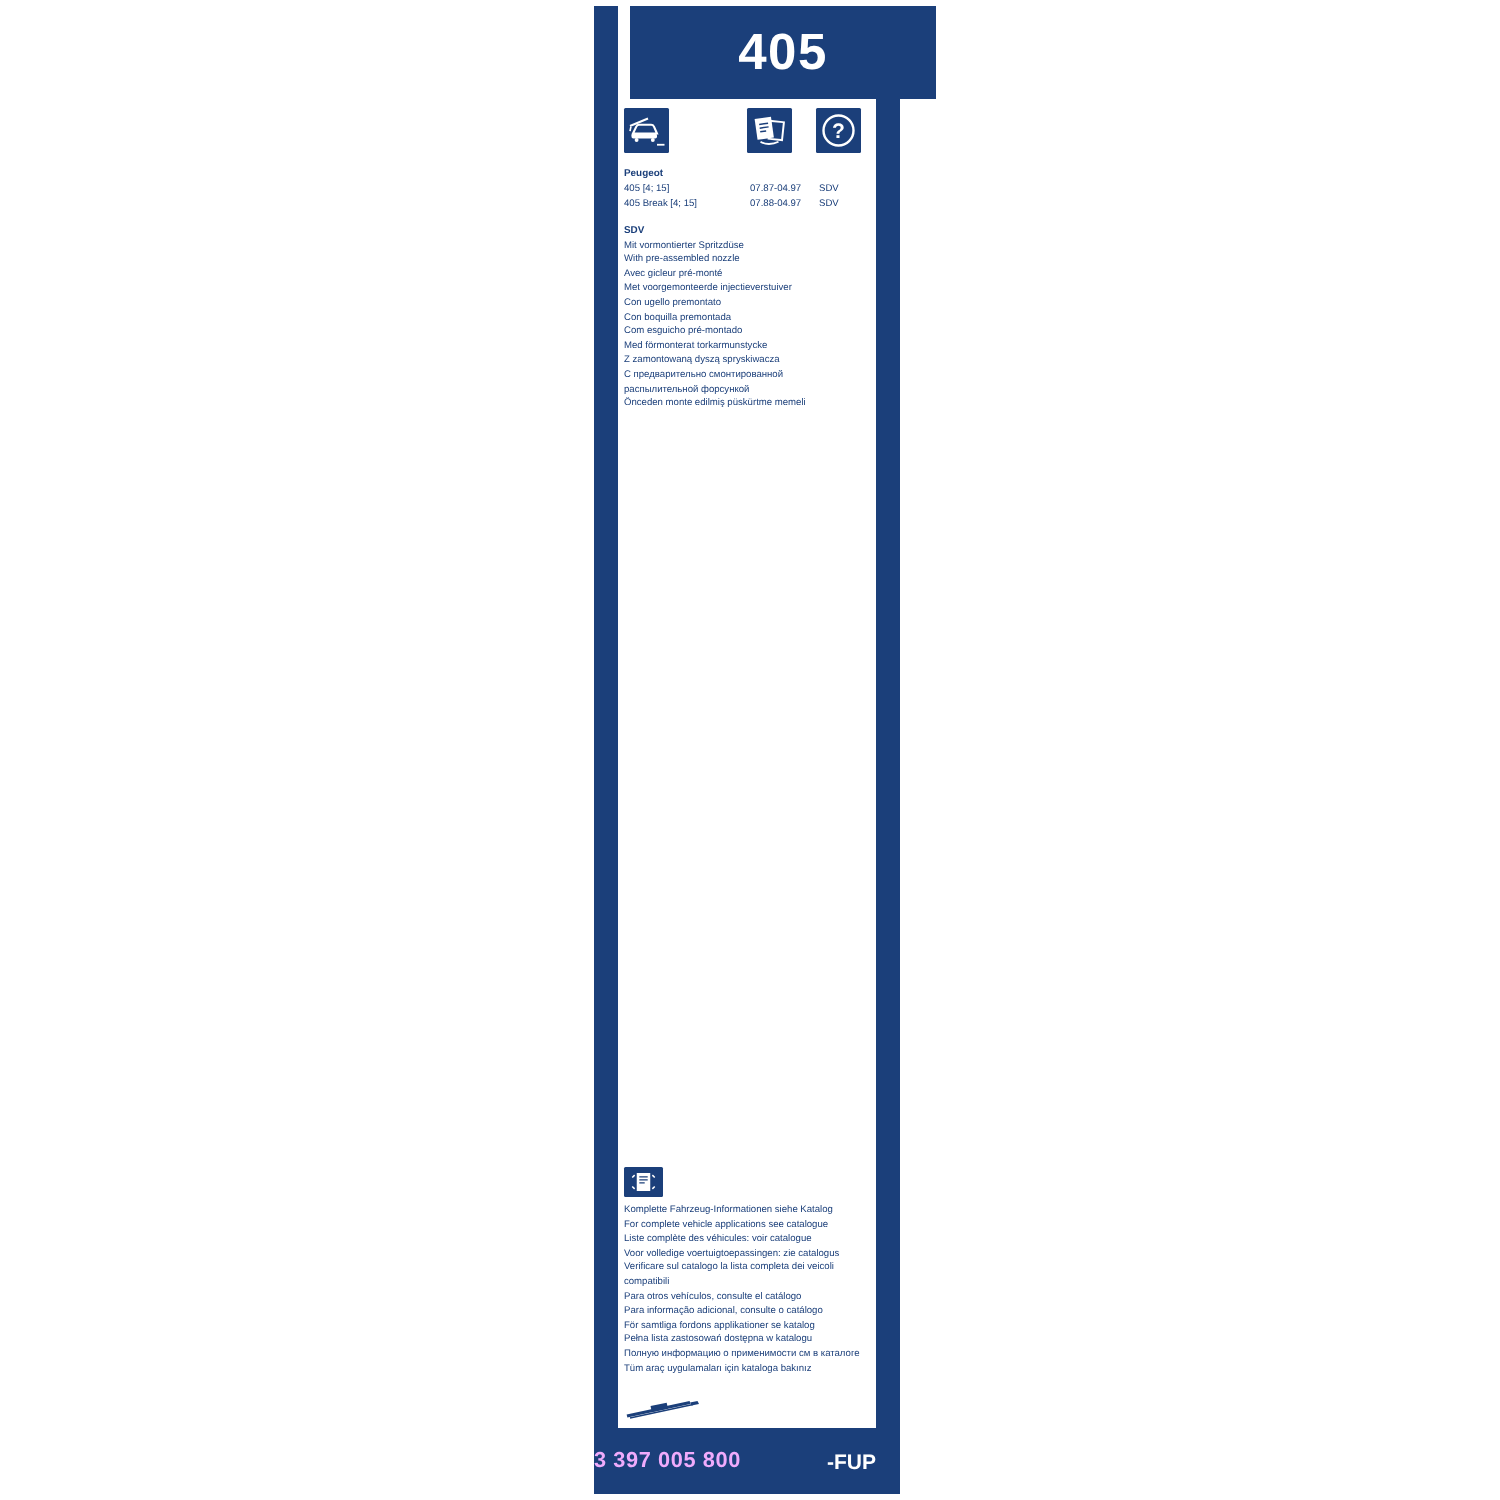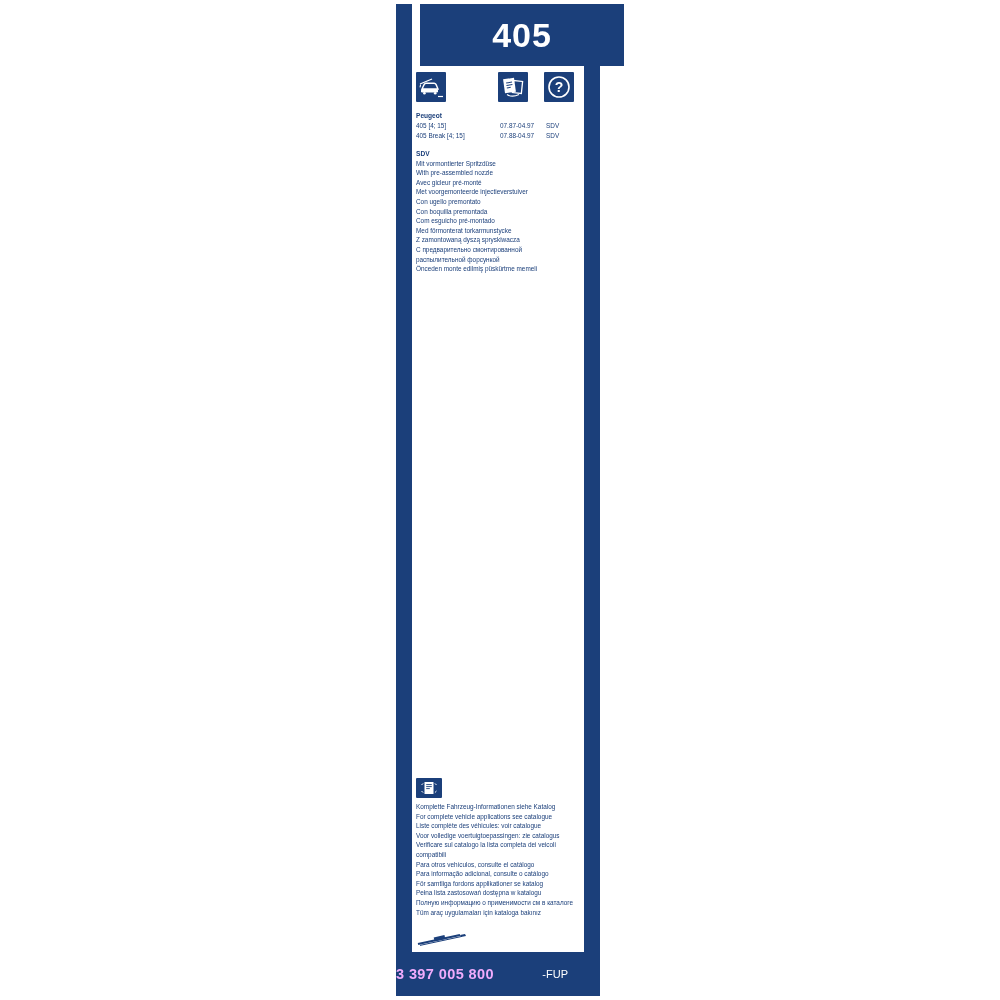--- a/index.html
+++ b/index.html
@@ -284,14 +284,14 @@
       <path d="M44 3 l5 -1 l1 2 l-5 1 z" fill="#1b3f7a"></path>
     </svg>
   </div>
 
 </div>
 
 <div id="footer-band">
   <span id="article-number">3 397 005 800</span>
 </div>
 <div style="position:absolute; left:396px; top:952px; width:204px; height:44px; pointer-events:none;">
-  <span style="position:absolute; right:32px; top:0; line-height:44px; color:#ffffff; font-size:11px; font-weight:normal;" id="article-suffix">-FUP</span>
+  <span style="position:absolute; right:16px; top:0; line-height:44px; color:#ffffff; font-size:14px; font-weight:bold;" id="article-suffix">-FUP</span>
 </div>
 
 </body></html>

